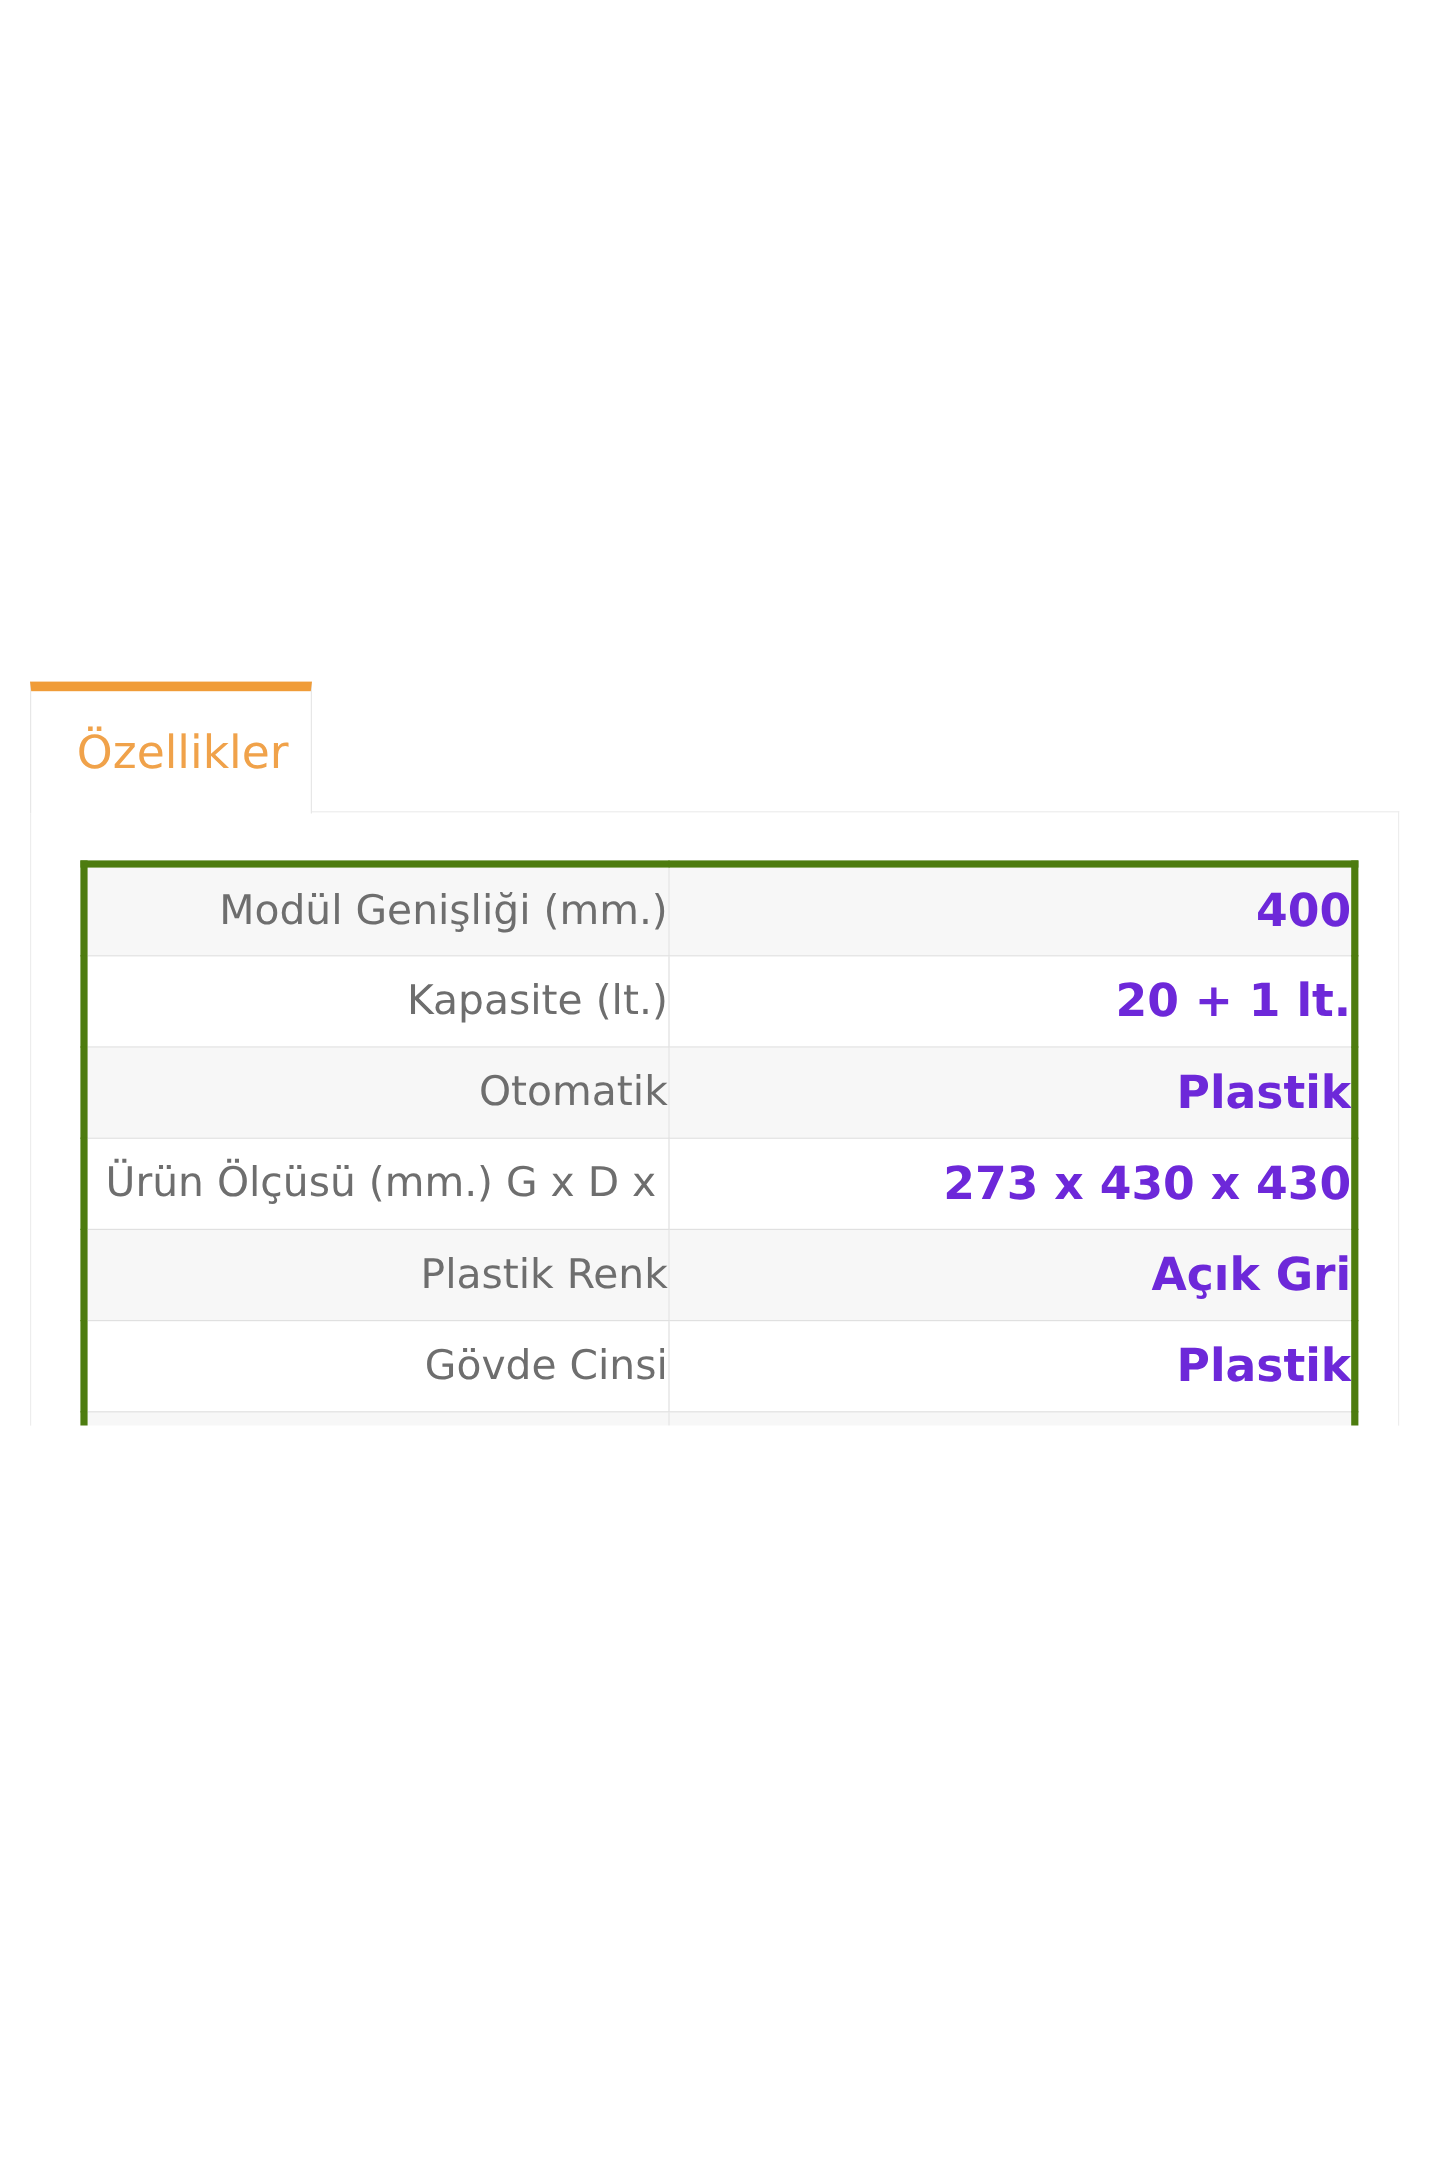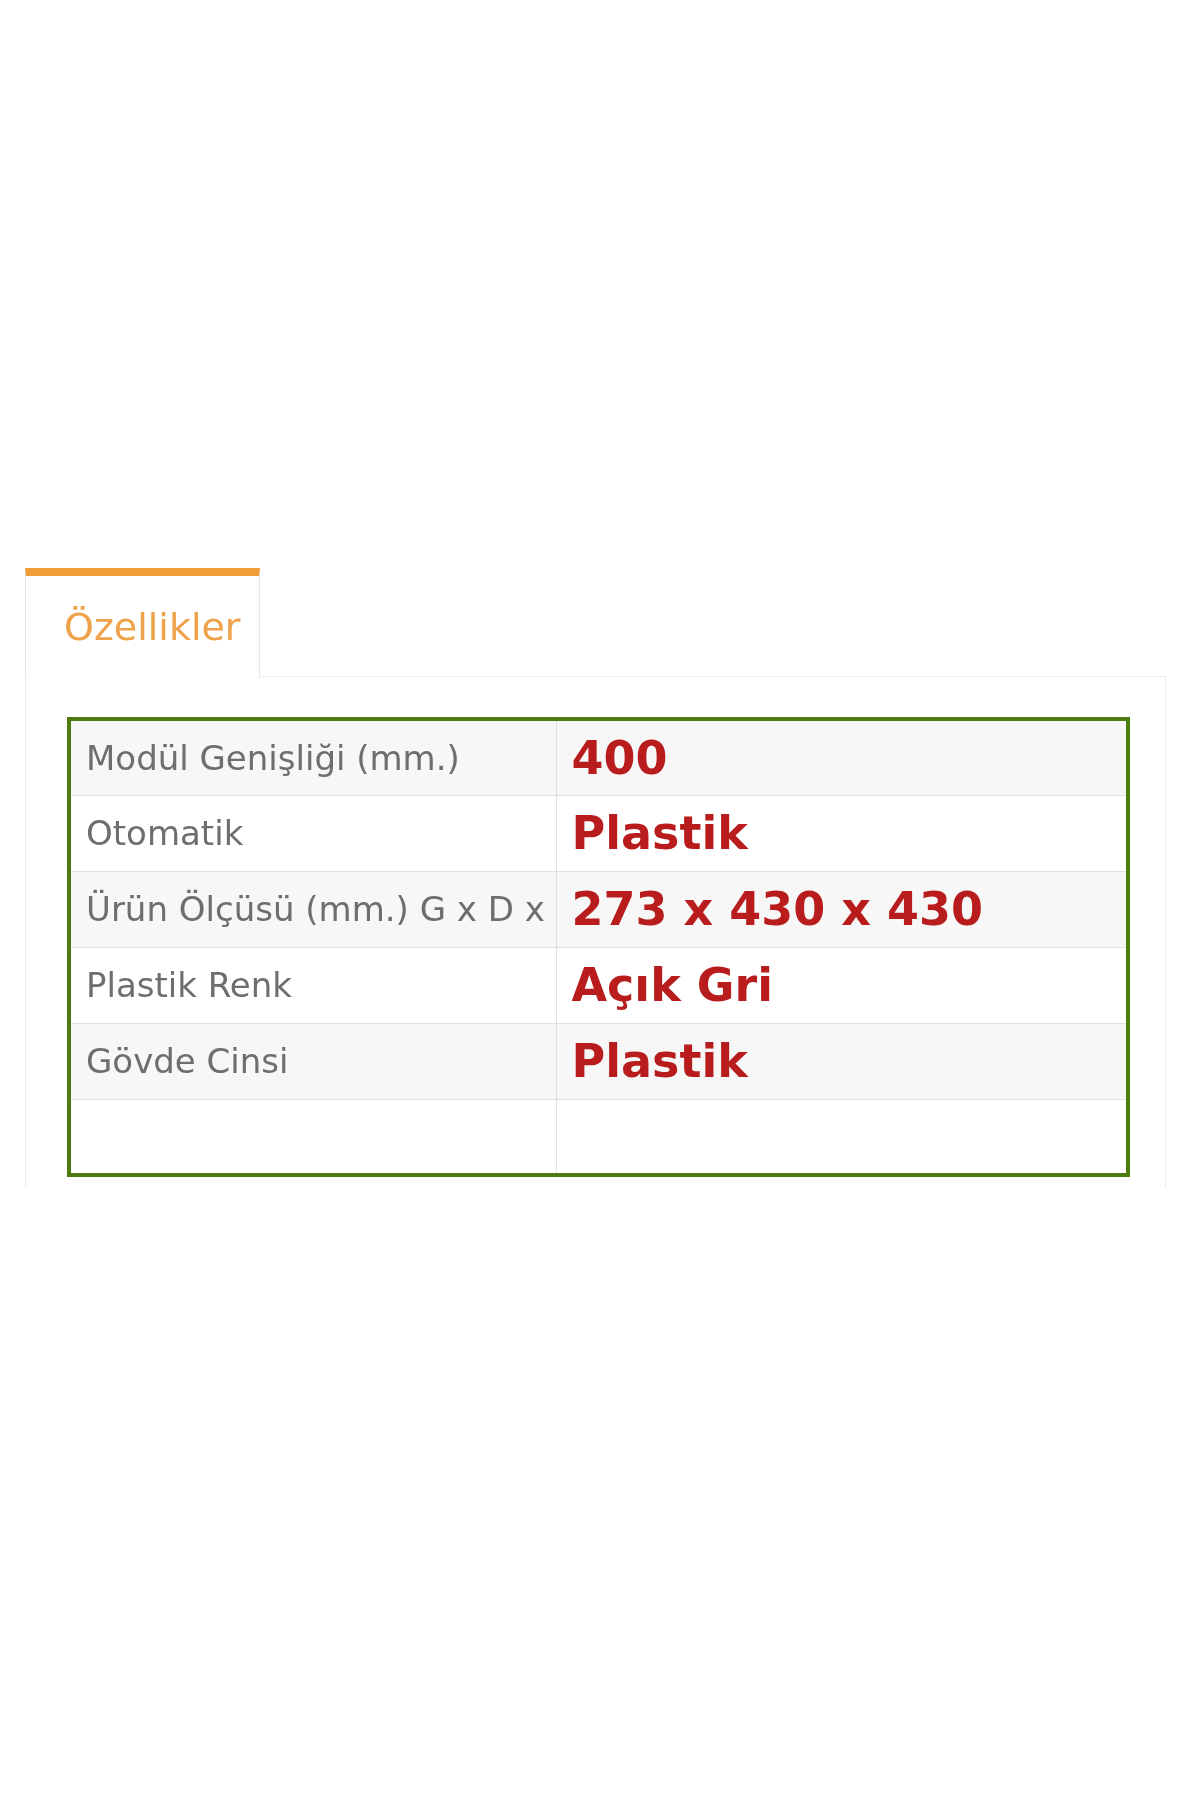--- a/index.html
+++ b/index.html
@@ -50,41 +50,42 @@
     border-right: 1px solid #ededed;
     overflow: hidden;
     z-index: 1;
   }
   
   table.specs {
     border-collapse: collapse;
     table-layout: fixed;
     margin: 40px 0 0 41px;
     width: 1059px;
-    border: 4px solid #4d7c0f;
+    border: 6px solid #4d7c0f;
+    text-align: right;
   }
   table.specs td {
     height: 76px;
     border: 1px solid #e0e0e0;
     vertical-align: middle;
     padding: 0 0 0 15px;
     white-space: nowrap;
     overflow: hidden;
   }
   table.specs col.c-label { width: 487px; }
   table.specs col.c-value { width: 572px; }
   table.specs tr:nth-child(odd) td { background: #f7f7f7; }
   table.specs tr:nth-child(even) td { background: #ffffff; }
   td.spec-label {
     color: #6e6e6e;
     font-size: 34px;
   }
   td.spec-value {
-    color: #b91c1c;
-    font-size: 46px;
+    color: #6d28d9;
+    font-size: 38px;
     font-weight: bold;
   }
   tr.partial-row td { height: 76px; }
 </style>
 </head>
 <body>
 
 <div class="canvas">
 
   <div class="tab">
@@ -94,20 +95,24 @@
   <div class="panel">
     <table class="specs">
       <colgroup>
           <col class="c-label">
           <col class="c-value">
         </colgroup>
       <tbody>
         <tr>
           <td class="spec-label">Modül Genişliği (mm.)</td>
           <td class="spec-value">400</td>
+        </tr>
+        <tr>
+          <td class="spec-label">Kapasite (lt.)</td>
+          <td class="spec-value">20 + 1 lt.</td>
         </tr>
         <tr>
           <td class="spec-label">Otomatik</td>
           <td class="spec-value">Plastik</td>
         </tr>
         <tr>
           <td class="spec-label">Ürün Ölçüsü (mm.) G x D x Y</td>
           <td class="spec-value">273 x 430 x 430</td>
         </tr>
         <tr>

